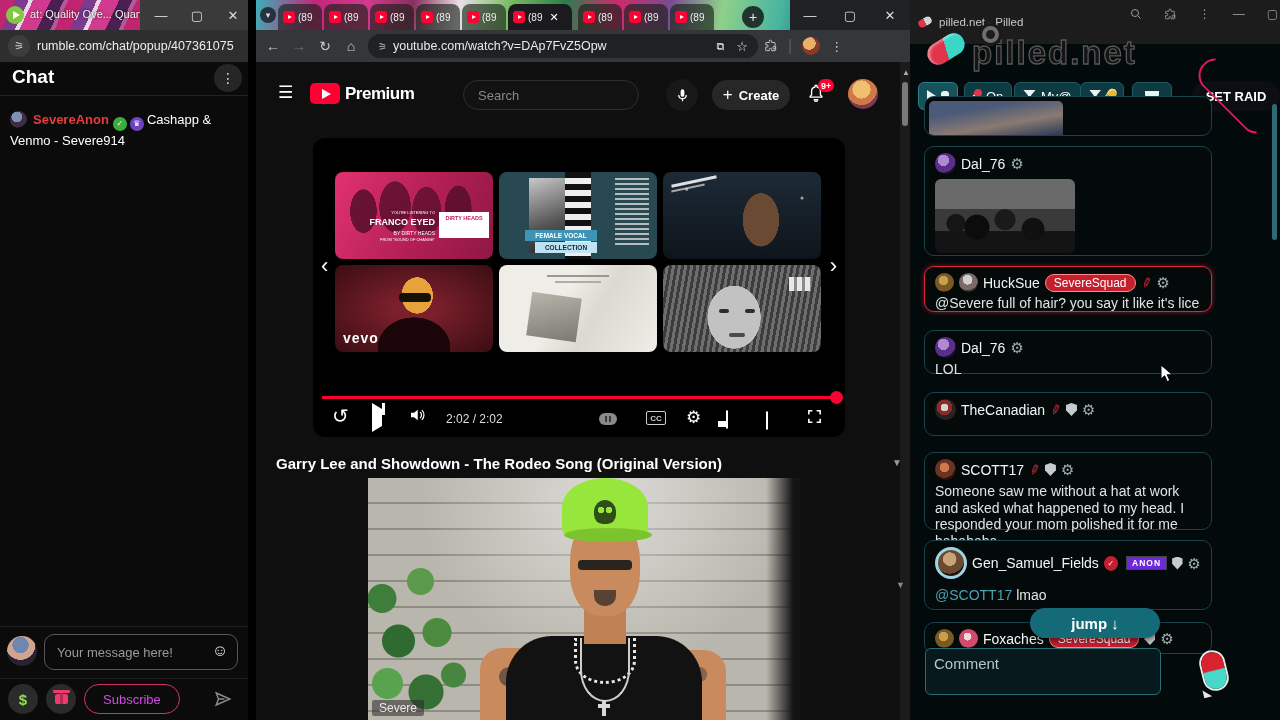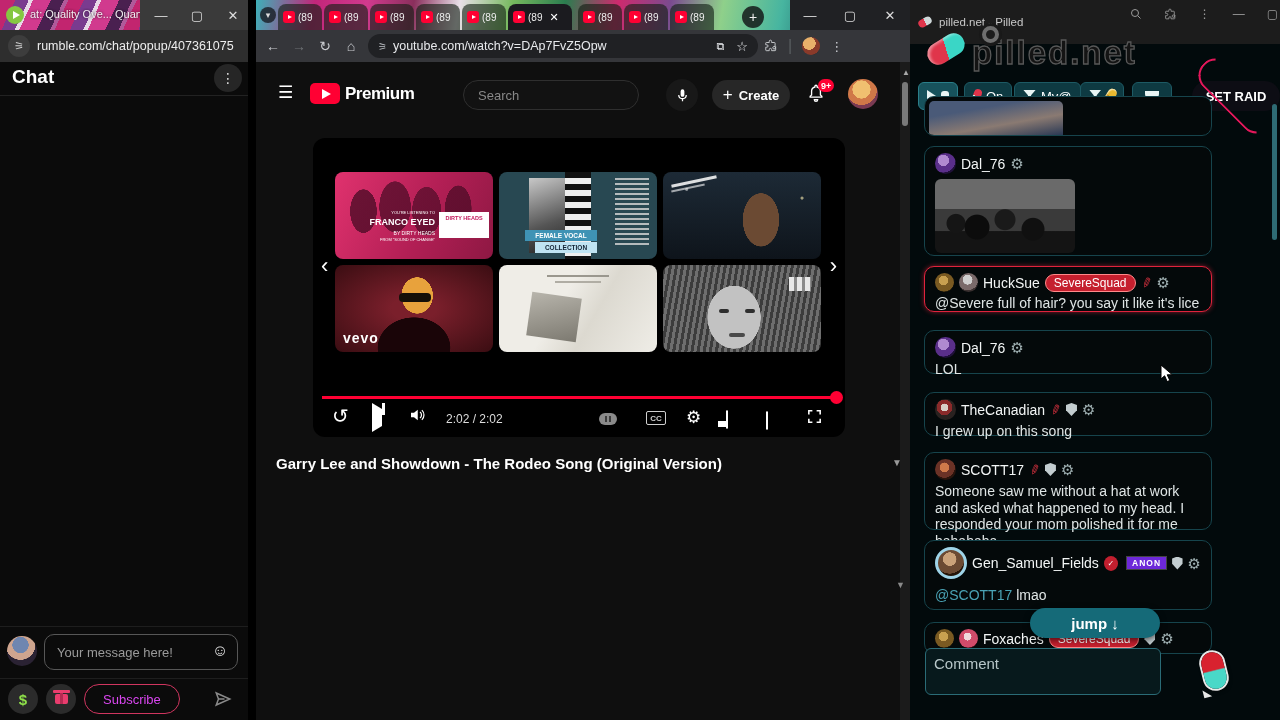--- a/index.html
+++ b/index.html
@@ -221,20 +221,23 @@
 
     <div class="abs rum-urlbar">
       <span class="rum-tune">⚞</span>
       <span class="rum-url">rumble.com/chat/popup/407361075</span>
     </div>
 
     <div class="abs rum-chat-header"></div>
     <div class="abs rum-chat-title">Chat</div>
     <div class="abs rum-dots">⋮</div>
 
+    <div class="abs rum-msg">
+      <span class="rum-avatar"></span><span class="rum-name">SevereAnon</span><span class="mini-badge" style="background:#3cad3c">✓</span><span class="mini-badge" style="background:#6f42c1">♛</span><span>Cashapp &amp; Venmo - Severe914</span>
+    </div>
 
     <div class="abs rum-input-row"></div>
     <div class="abs rum-input-avatar"></div>
     <input class="abs rum-input" placeholder="Your message here!" style="">
     <div class="abs rum-smiley">☺</div>
 
     <div class="abs rum-bottom"></div>
     <div class="abs round-btn" style="left:8px">
         <span style="color:#8fe24a;font-weight:bold;font-size:15px">$</span>
       </div>
@@ -453,20 +456,38 @@
     <div class="abs ctl" style="left:510px;top:412px"><span class="theater-ic"></span></div>
     <div class="abs ctl" style="left:550px;top:408px">
       <svg width="17" height="17" viewBox="0 0 24 24">
           <path d="M4 9V4h5M15 4h5v5M20 15v5h-5M9 20H4v-5" fill="none" stroke="#fff" stroke-width="2.2"></path>
         </svg>
     </div>
 
     <div class="abs yt-title">Garry Lee and Showdown - The Rodeo Song (Original Version)</div>
     <div class="abs yt-title-caret">▼</div>
 
+    <div class="abs webcam">
+      <div class="plant"></div>
+      <div class="man-arm-l"></div>
+      <div class="man-arm-r"></div>
+      <div class="man-torso"></div>
+      <div class="man-neck"></div>
+      <div class="man-head"></div>
+      <div class="man-glasses"></div>
+      <div class="man-goatee"></div>
+      <div class="man-cap"></div>
+      <div class="man-cap-brim"></div>
+      <div class="cap-logo"></div>
+      <div class="chain1"></div>
+      <div class="chain2"></div>
+      <div class="cross"></div>
+      <div class="webcam-shade"></div>
+      <div class="webcam-label">Severe</div>
+    </div>
   </section>
 
   <section class="abs pilled">
     <div class="abs pil-titlebar">
       <span class="pil-title-ic"></span>
       <span class="pil-title-text">pilled.net - Pilled</span>
     </div>
     <div class="pil-tb-icons">
       <svg width="12" height="12" viewBox="0 0 24 24">
           <circle cx="10" cy="10" r="7" fill="none" stroke="#9a9a9a" stroke-width="2"></circle>
@@ -542,21 +563,20 @@
     </div>
 
     <div class="msg" style="top:392px;height:44px">
       <div class="msg-head">
         <span class="av" style="background:radial-gradient(circle at 45% 40%,#d8d0c8 0 22%,#8a2a2a 23% 45%,#2a2220 46%);"></span>
         <span class="msg-name">TheCanadian</span>
         <span class="pencil">✎</span>
         <span class="shield"></span>
         <span class="gear">⚙</span>
       </div>
-      <div class="msg-text">I grew up on this song</div>
     </div>
 
     <div class="msg" style="top:452px;height:78px">
       <div class="msg-head">
         <span class="av" style="background:radial-gradient(circle at 45% 40%,#d07a4a 0 28%,#6b3226 29% 60%,#2a140c 61%);"></span>
         <span class="msg-name">SCOTT17</span>
         <span class="pencil">✎</span>
         <span class="shield"></span>
         <span class="gear">⚙</span>
       </div>

